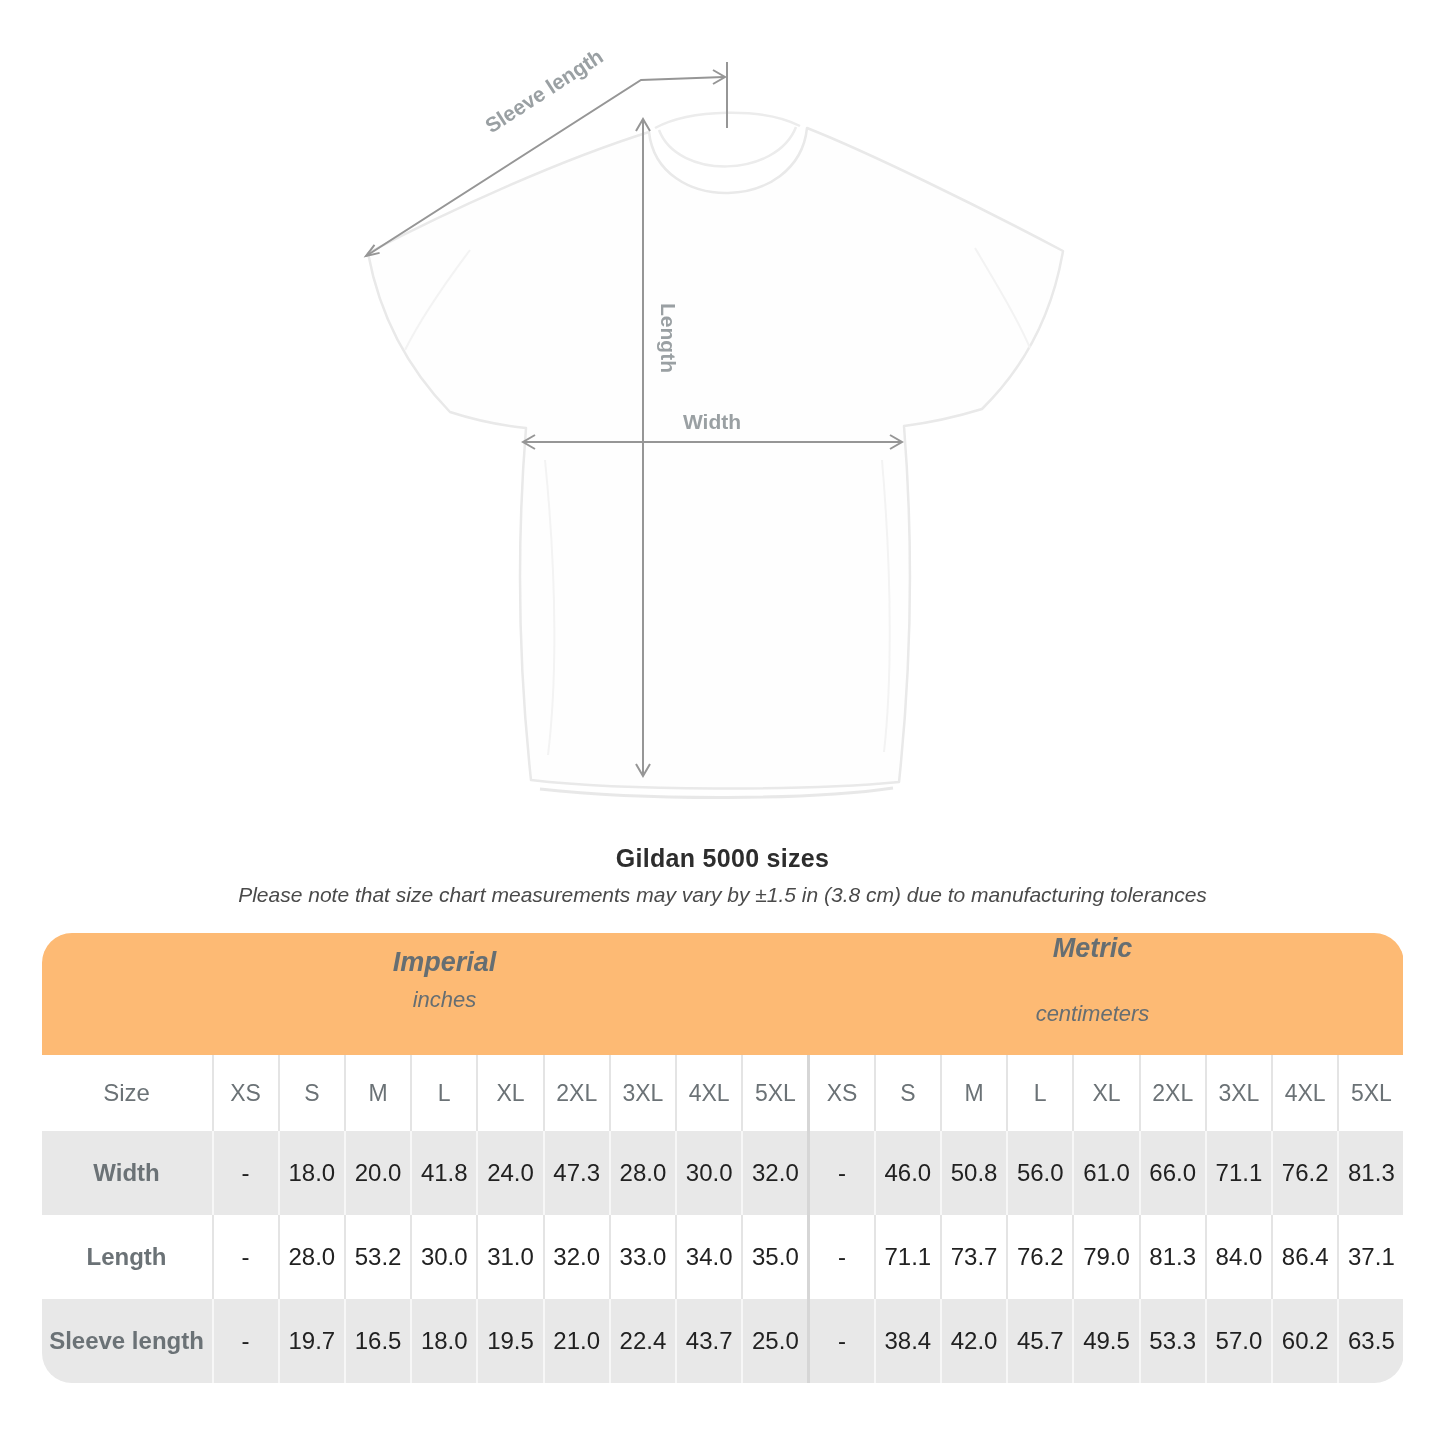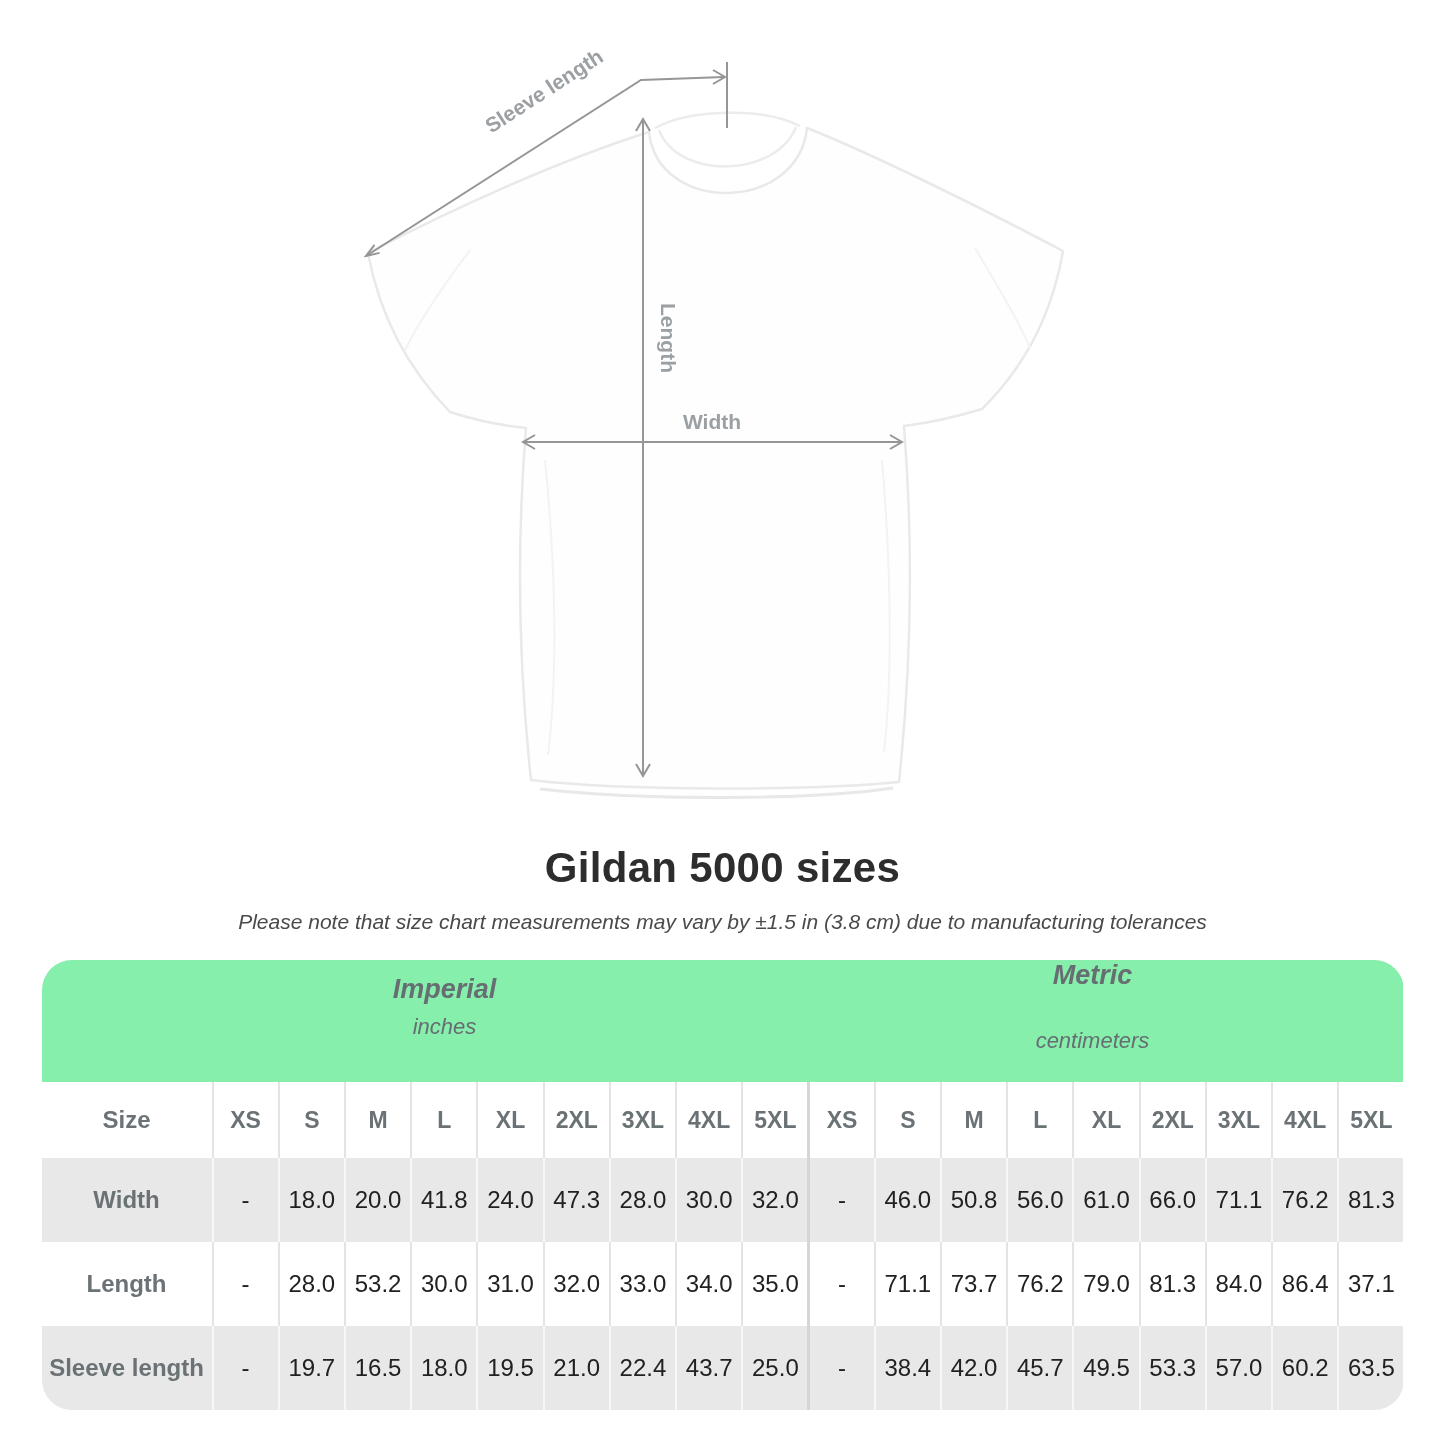--- a/index.html
+++ b/index.html
@@ -3,47 +3,47 @@
 <meta charset="utf-8">
 <style>
   html,body { margin:0; padding:0; background:#ffffff; }
   .page {
     position:relative; width:1445px; height:1445px; background:#ffffff;
     overflow:hidden; font-family:"Liberation Sans", sans-serif;
   }
   svg.diagram { display:block; width:1445px; height:830px; }
   .dim-label { font-family:"Liberation Sans", sans-serif; font-size:21px; font-weight:bold; fill:#9aa0a3; }
   .title {
-    margin:14px 0 0; text-align:center; font-size:42px; font-weight:bold;
+    margin:14px 0 0; text-align:center; font-size:25px; font-weight:bold;
     color:#2d2d2d; letter-spacing:0.3px;
   }
   .subtitle {
-    margin:18px 0 0; text-align:center; font-style:italic; font-size:21px; color:#4a4a4a;
+    margin:10px 0 0; text-align:center; font-style:italic; font-size:21px; color:#4a4a4a;
   }
   .size-table {
     width:1362px; margin:26px auto 0;
     display:grid;
     grid-template-columns:170px repeat(18, 1fr);
     grid-template-rows:122px 76px 84px 84px 84px;
     border-radius:30px; overflow:hidden;
     background:#ffffff;
   }
   .unit-cell {
-    background:#86efac; display:flex; flex-direction:column;
+    background:#fdba74; display:flex; flex-direction:column;
     align-items:center; justify-content:center; padding-bottom:28px; box-sizing:border-box;text-align:right;
   }
   .unit-cell.imperial { padding-left:40px; }
   .unit-cell.metric   { padding-right:26px; }
   .unit-name { font-weight:bold; font-style:italic; font-size:27px; color:#666e72; }
   .unit-sub  { font-style:italic; font-size:22px; color:#666e72; margin-top:9px; }
   .hcell, .vcell, .label-cell {
     display:flex; align-items:center; justify-content:center; box-sizing:border-box;
     background:#ffffff;
   }
-  .hcell { font-weight:bold; font-size:23px; color:#6b7276; border-left:2px solid #e4e4e4; }
+  .hcell { font-weight:normal; font-size:23px; color:#6b7276; border-left:2px solid #e4e4e4; }
   .hcell.size-col { border-left:none; font-size:24px; }
   .label-cell { font-weight:bold; font-size:24px; color:#6b7276; }
   .vcell { font-size:24px; color:#212121; border-left:2px solid #e4e4e4; }
   .shade { background:#e8e8e8; }
   .vcell.shade { border-left-color:#f7f7f7; }
   .hcell.metric-start, .vcell.metric-start { border-left:3px solid #d6d6d6; }
 </style>
 </head>
 <body>
 

